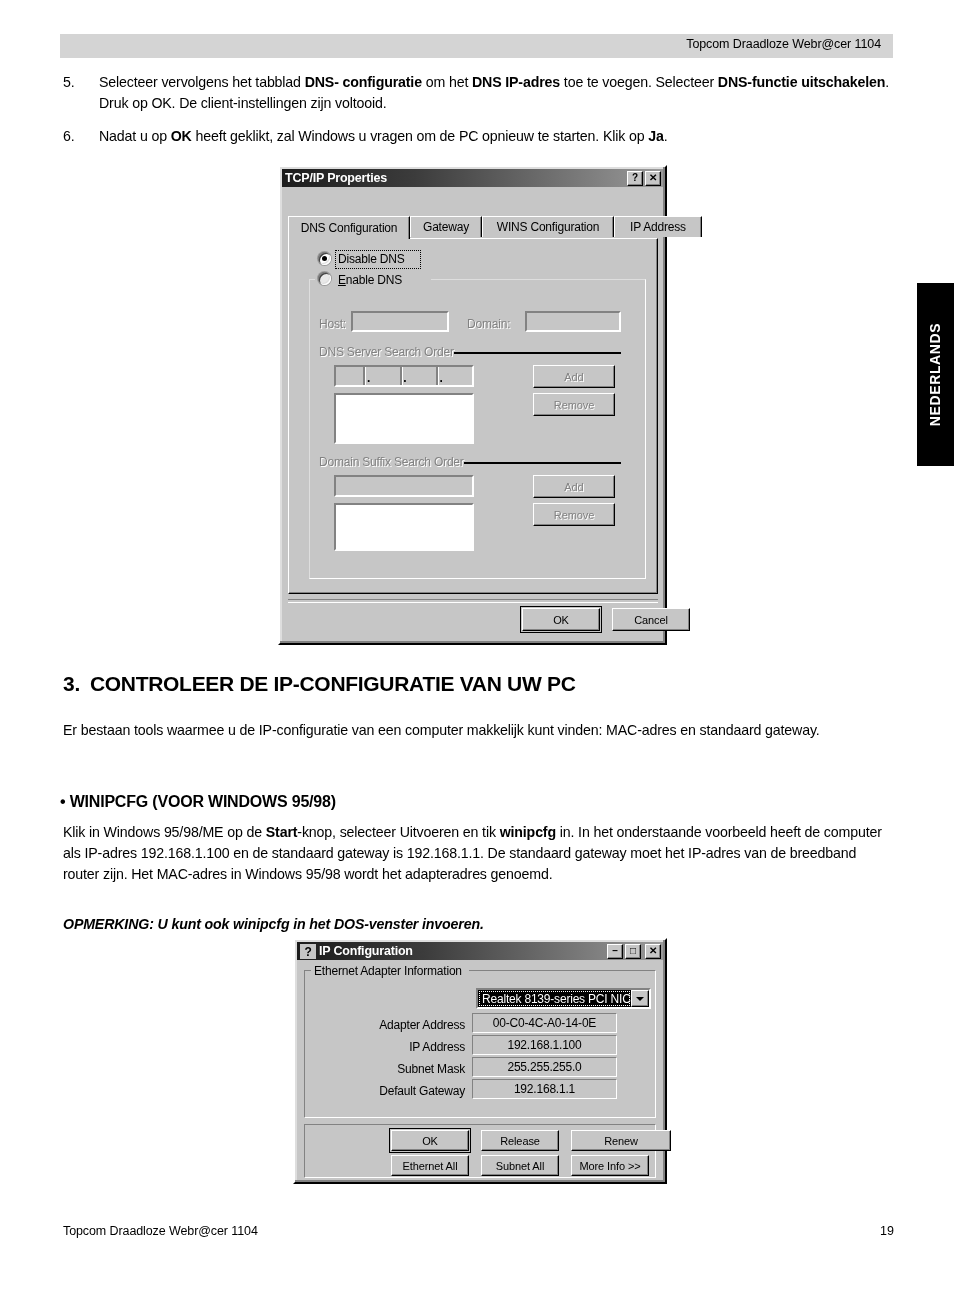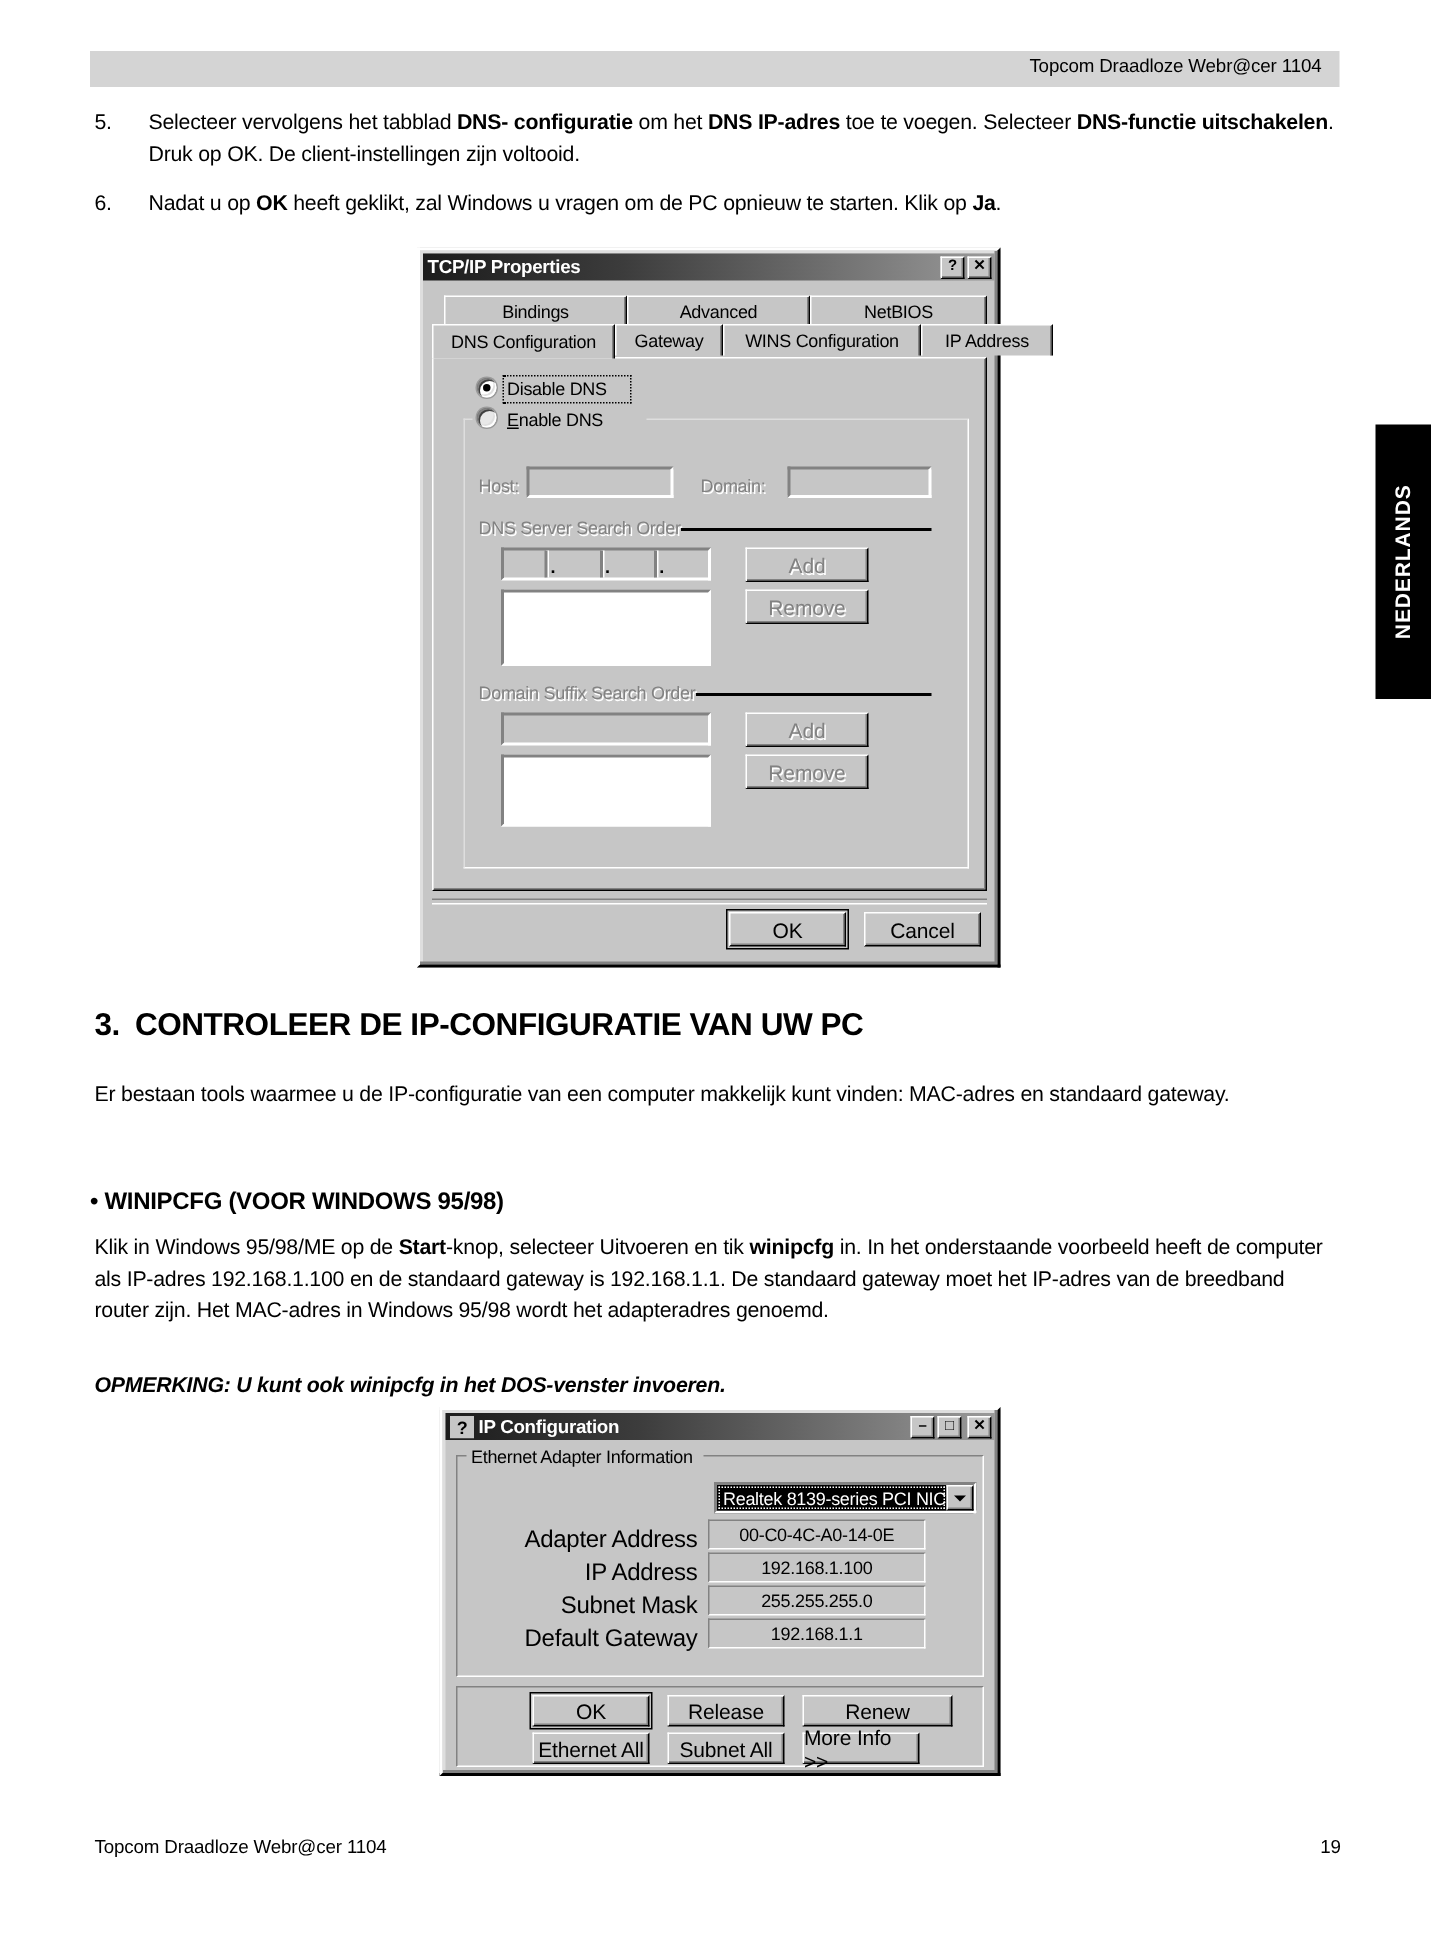--- a/index.html
+++ b/index.html
@@ -146,23 +146,24 @@
   
   .w9x-btn {
     background: #c6c6c6;
     border-top: 1px solid #ffffff;
     border-left: 1px solid #ffffff;
     border-right: 1px solid #000000;
     border-bottom: 1px solid #000000;
     box-shadow: inset -1px -1px 0 #828282;
     box-sizing: border-box;
     display: flex; align-items: center; justify-content: center;
-    font-size: 14px;
+    font-size: 11px;
     letter-spacing: -0.1px;
     color: #000;
+    margin-left: 36px;
   }
   .w9x-btn.default { outline: 1px solid #000; outline-offset: 1px; }
   .w9x-btn.disabled-txt { color: #828282; text-shadow: 1px 1px 0 #ffffff; }
   .u { text-decoration: underline; }
 
   
   #tcpip-dialog {
     left: 278px; top: 165px;
     width: 389px; height: 480px;
   }
@@ -259,21 +260,21 @@
   }
   #ipcfg-icon {
     width: 16px; height: 15px;
     margin-right: 3px;
     flex: none;
     position: relative;
   }
   .ipcfg-row-label {
     position: absolute;
     right: 0;
-    font-size: 16px;
+    font-size: 12px;
     letter-spacing: -0.2px;
     text-align: right;
     white-space: nowrap;
   }
   .ipcfg-val {
     position: absolute;
     background: #c6c6c6;
     border-top: 1px solid #828282;
     border-left: 1px solid #828282;
     border-right: 1px solid #ffffff;
@@ -397,25 +398,20 @@
 
   <div class="w9x-title">
     <span class="w9x-title-text">TCP/IP Properties</span>
     <span class="w9x-titlebtns">
       <span class="w9x-tbtn">?</span>
       <span class="w9x-tbtn">✕</span>
     </span>
   </div>
 
   <div id="tcpip-tabstrip">
-    <div class="tabrow" style="top:0;width:370px;">
-      <div class="tab" style="left:8px;width:122px;">Bindings</div>
-      <div class="tab" style="left:130px;width:122px;">Advanced</div>
-      <div class="tab" style="left:252px;width:118px;">NetBIOS</div>
-    </div>
     <div class="tabrow" style="top:19px;width:370px;">
       <div class="tab active" style="left:0px;width:122px;background:#c6c6c6;border-bottom:none;box-shadow:inset -1px 0 0 #828282;">DNS Configuration</div>
       <div class="tab" style="left:122px;width:72px;">Gateway</div>
       <div class="tab" style="left:194px;width:132px;">WINS Configuration</div>
       <div class="tab" style="left:326px;width:88px;">IP Address</div>
     </div>
   </div>
 
   <div id="tcpip-client">
 

